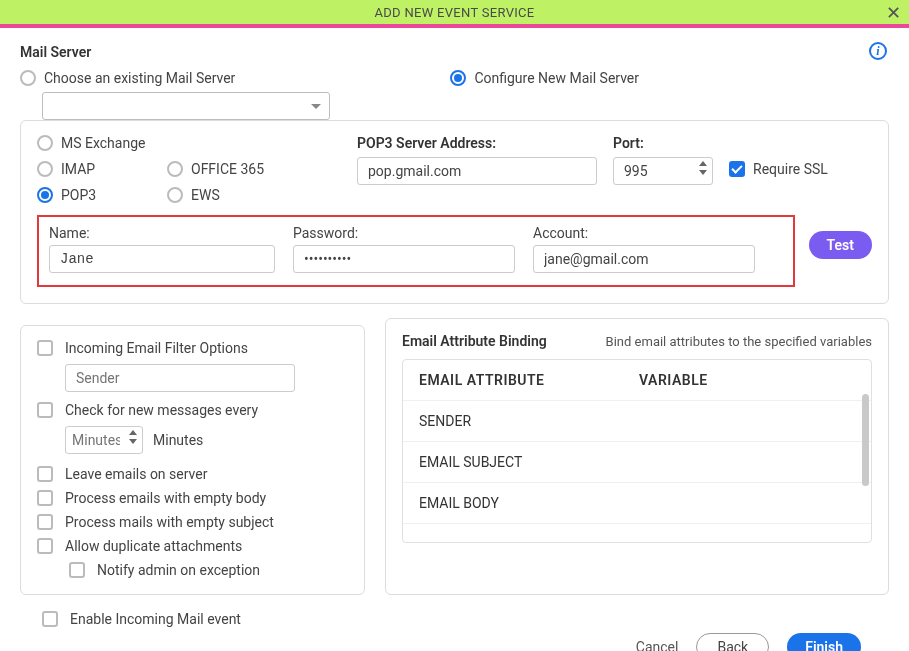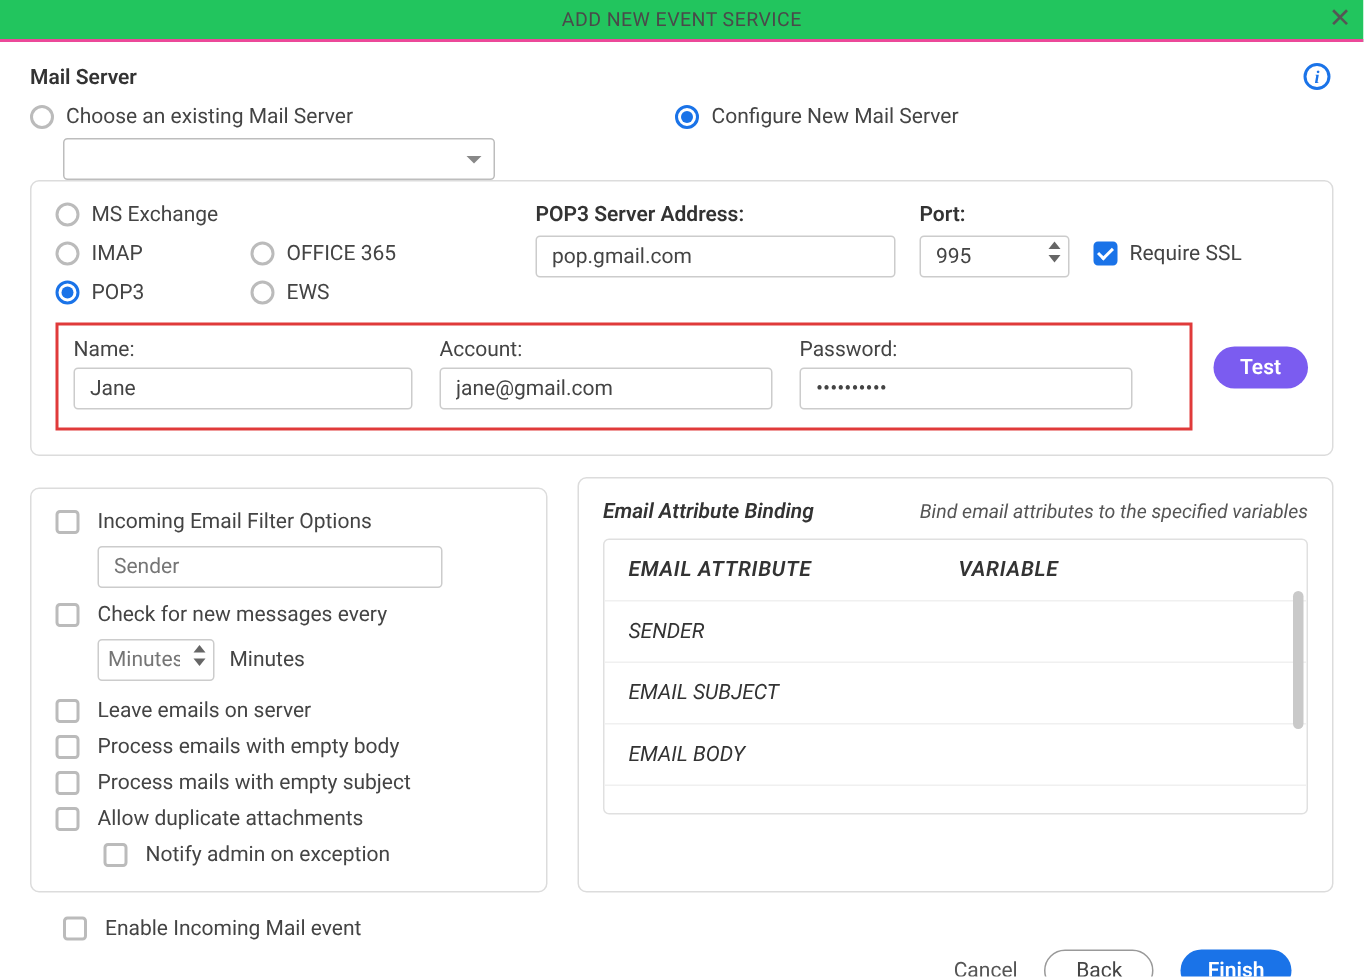--- a/index.html
+++ b/index.html
@@ -1,17 +1,17 @@
 <!DOCTYPE html>
 <html><head>
   <meta charset="utf-8">
   <style>
     * { box-sizing: border-box; margin: 0; padding: 0; font-family: -apple-system, BlinkMacSystemFont, "Segoe UI", Roboto, Arial, sans-serif; }
     body { background: #fff; width: 909px; height: 651px; overflow: hidden; }
-    .titlebar { background: #22c55e; height: 28px; display: flex; align-items: center; justify-content: center; position: relative; border-bottom: 2px solid #ec4899; }
+    .titlebar { background: #bef264; height: 28px; display: flex; align-items: center; justify-content: center; position: relative; border-bottom: 4px solid #ec4899; }
     .titlebar-text { font-size: 13px; color: #4a4a4a; letter-spacing: 0.3px; }
     .titlebar-close { position: absolute; right: 8px; top: 4px; font-size: 18px; color: #555; cursor: pointer; background: none; border: none; line-height: 1; }
     .content { padding: 16px 20px 10px 20px; position: relative; }
     .info-icon { position: absolute; top: 14px; right: 22px; width: 18px; height: 18px; border: 2px solid #1a73e8; border-radius: 50%; display: flex; align-items: center; justify-content: center; font-size: 12px; color: #1a73e8; font-weight: bold; font-style: italic; font-family: serif; cursor: pointer; }
     .section-title { font-size: 14px; color: #333; font-weight: 600; margin-bottom: 10px; }
     .radio-row { display: flex; gap: 60px; margin-bottom: 6px; }
     .radio-opt { display: flex; align-items: center; gap: 8px; }
     .radio-outer { width: 16px; height: 16px; border: 2px solid #bbb; border-radius: 50%; display: flex; align-items: center; justify-content: center; cursor: pointer; flex-shrink: 0; }
     .radio-outer.selected { border-color: #1a73e8; }
     .radio-inner { width: 8px; height: 8px; background: #1a73e8; border-radius: 50%; }
@@ -30,21 +30,21 @@
     .spin-up { border-bottom: 5px solid #666; margin-bottom: 4px; }
     .spin-down { border-top: 5px solid #666; }
     .checkbox { width: 16px; height: 16px; border: 2px solid #bbb; border-radius: 3px; display: inline-flex; align-items: center; justify-content: center; cursor: pointer; flex-shrink: 0; vertical-align: middle; }
     .checkbox.checked { background: #1a73e8; border-color: #1a73e8; }
     .checkbox.checked::after { content: ""; width: 4px; height: 8px; border: solid #fff; border-width: 0 2px 2px 0; transform: rotate(45deg); margin-top: -2px; }
     .hl-box { border: 2px solid #e03a3a; padding: 8px 10px 12px 10px; margin-top: 12px; display: flex; gap: 18px; align-items: flex-start; }
     .hl-col { display: flex; flex-direction: column; }
     .test-btn { background: #7b5cf0; color: #fff; border: none; border-radius: 14px; height: 28px; padding: 0 18px; font-size: 14px; font-weight: 600; cursor: pointer; align-self: center; }
     .lower { display: flex; gap: 20px; margin-top: 14px; }
     .left-panel { flex: 0 0 345px; }
-    .right-panel { flex: 1; font-style: italic; }
+    .right-panel { flex: 1; }
     .right-head { display: flex; justify-content: space-between; align-items: baseline; margin-bottom: 10px; }
     .right-title { font-size: 14px; font-weight: 600; color: #333; }
     .right-sub { font-size: 13px; color: #555; }
     .attr-box { border: 1px solid #e0e0e0; border-radius: 4px; position: relative; }
     .attr-scroll { max-height: 182px; overflow: hidden; }
     .attr-row { display: flex; padding: 12px 16px; border-top: 1px solid #f0f0f0; }
     .attr-row:first-child { border-top: none; }
     .attr-head { color: #6a6a6a; font-size: 12px; font-weight: 600; letter-spacing: 0.5px; }
     .attr-cell1 { flex: 0 0 220px; font-size: 14px; color: #333; }
     .attr-cell2 { flex: 1; font-size: 14px; color: #333; }
@@ -144,29 +144,29 @@
           <span class="checkbox checked"></span>
           <span class="radio-label">Require SSL</span>
         </div>
       </div>
     </div>
 
     <div style="display:flex; align-items:center; gap:14px;">
       <div class="hl-box" style="flex:1;">
         <div class="hl-col" style="flex: 0 0 226px;">
           <span class="radio-label">Name:</span>
-          <input class="txt-input" style="margin-top: 4px;" value="Jane">
+          <input class="txt-input" style="margin-top: 4px; font-family: Liberation Mono, monospace;" value="Jane">
+        </div>
+        <div class="hl-col" style="flex: 0 0 222px;">
+          <span class="radio-label">Password:</span>
+          <input class="txt-input" style="margin-top: 4px;" type="password" value="••••••••••">
         </div>
         <div class="hl-col" style="flex: 0 0 222px;">
           <span class="radio-label">Account:</span>
           <input class="txt-input" style="margin-top: 4px;" value="jane@gmail.com">
-        </div>
-        <div class="hl-col" style="flex: 0 0 222px;">
-          <span class="radio-label">Password:</span>
-          <input class="txt-input" style="margin-top: 4px;" type="password" value="••••••••••">
         </div>
       </div>
       <button class="test-btn">Test</button>
     </div>
   </div>
 
   <div class="lower">
     <div class="panel left-panel" style="margin-top:7px;">
       <div class="chk-line">
         <span class="checkbox"></span>

